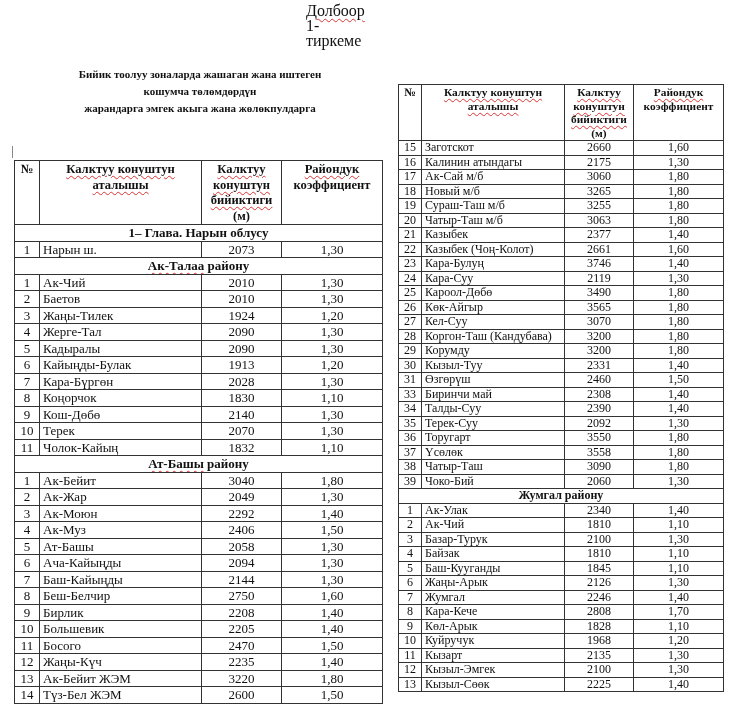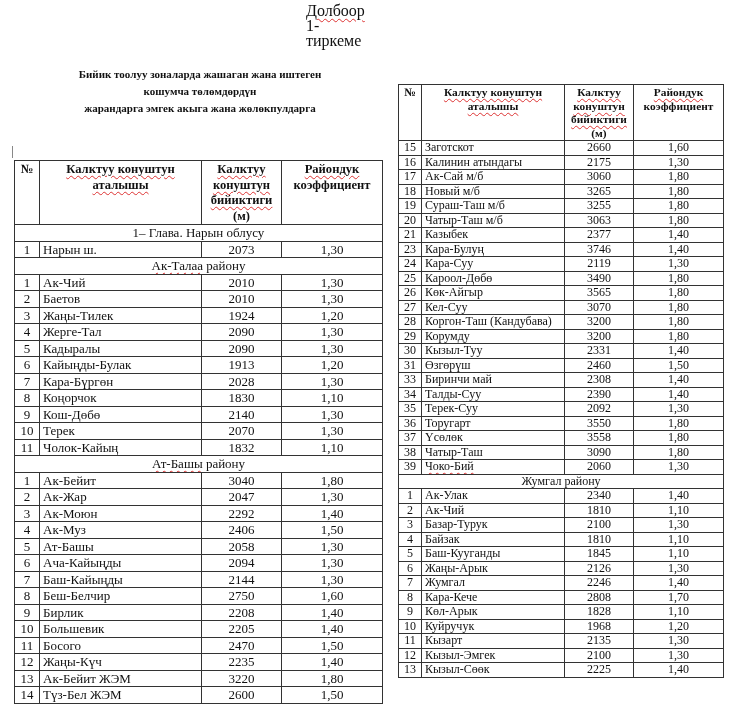--- a/index.html
+++ b/index.html
@@ -13,21 +13,21 @@
   .margin-mark { position:absolute; left:12px; top:146px; width:1px; height:12px; background:#888; }
 
   table.grid { position:absolute; border-collapse:collapse; table-layout:fixed; }
   table.grid td, table.grid th { border:1px solid #333; padding:0 3px; white-space:nowrap; overflow:hidden; }
   table.grid th { font-weight:bold; vertical-align:top; text-align:center; }
   .spell { text-decoration: underline wavy #d33; text-decoration-thickness:1px; text-underline-offset:2px; }
   .c-num { text-align:center; }
   .c-name { text-align:left; }
   .c-alt { text-align:center; }
   .c-coef { text-align:center; }
-  .section td { text-align:center; font-weight:normal; }
+  .section td { text-align:center; font-weight:bold; }
 
   #left-table { left:14px; top:160px; width:368px; font-size:13px; }
   #left-table th { height:62px; font-size:12.6px; line-height:15.5px; padding-top:1px; }
   #left-table td { height:15.5px; line-height:15.5px; }
   #left-table col.w-num { width:25px; }
   #left-table col.w-name { width:162px; }
   #left-table col.w-alt { width:80px; }
   #left-table col.w-coef { width:101px; }
 
   #right-table { left:398px; top:84px; width:325px; font-size:12px; }
@@ -170,21 +170,21 @@
   <tbody>
       <tr>
         <td class="c-num">1</td>
         <td class="c-name">Ак-Бейит</td>
         <td class="c-alt">3040</td>
         <td class="c-coef">1,80</td>
       </tr>
       <tr>
         <td class="c-num">2</td>
         <td class="c-name">Ак-Жар</td>
-        <td class="c-alt">2047</td>
+        <td class="c-alt">2049</td>
         <td class="c-coef">1,30</td>
       </tr>
       <tr>
         <td class="c-num">3</td>
         <td class="c-name">Ак-Моюн</td>
         <td class="c-alt">2292</td>
         <td class="c-coef">1,40</td>
       </tr>
       <tr>
         <td class="c-num">4</td>
@@ -318,20 +318,26 @@
         <td class="c-alt">3063</td>
         <td class="c-coef">1,80</td>
       </tr>
       <tr>
         <td class="c-num">21</td>
         <td class="c-name">Казыбек</td>
         <td class="c-alt">2377</td>
         <td class="c-coef">1,40</td>
       </tr>
       <tr>
+        <td class="c-num">22</td>
+        <td class="c-name">Казыбек (Чоң-Колот)</td>
+        <td class="c-alt">2661</td>
+        <td class="c-coef">1,60</td>
+      </tr>
+      <tr>
         <td class="c-num">23</td>
         <td class="c-name">Кара-Булуң</td>
         <td class="c-alt">3746</td>
         <td class="c-coef">1,40</td>
       </tr>
       <tr>
         <td class="c-num">24</td>
         <td class="c-name">Кара-Суу</td>
         <td class="c-alt">2119</td>
         <td class="c-coef">1,30</td>

